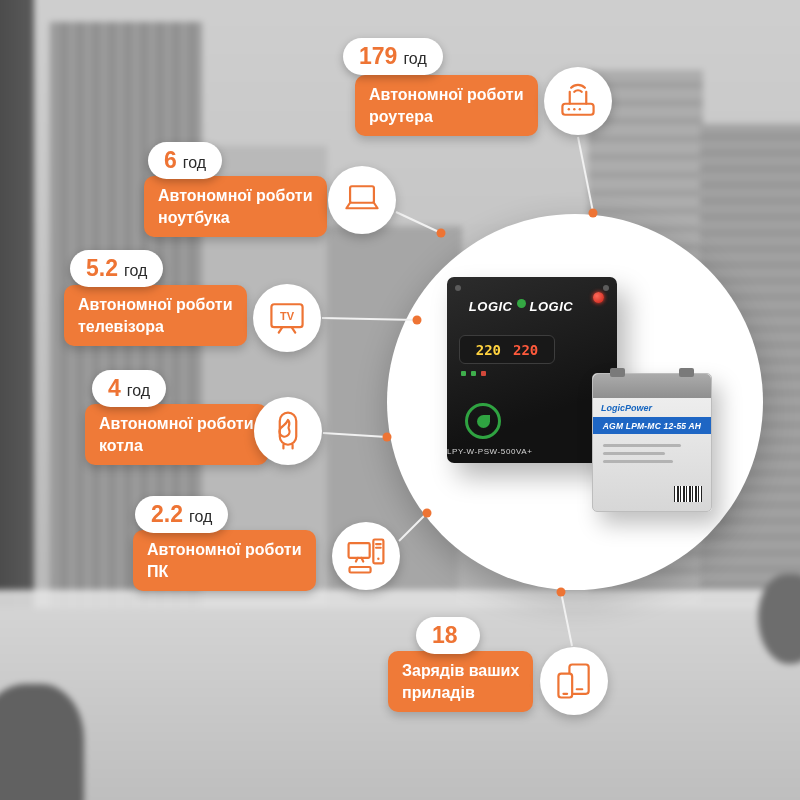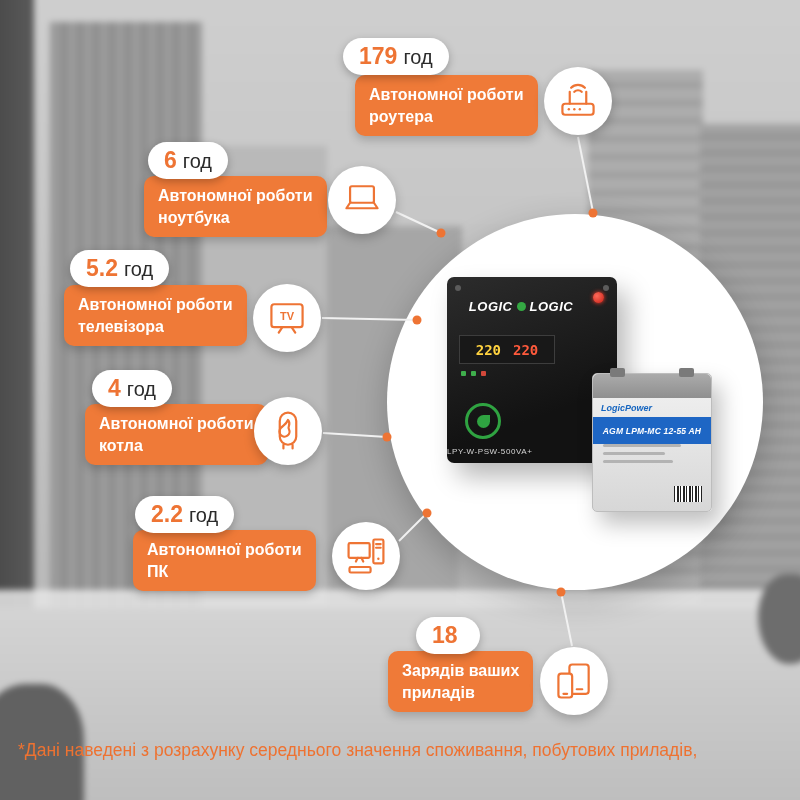--- a/index.html
+++ b/index.html
@@ -30,60 +30,60 @@
 
   
   .product-circle{position:absolute;left:387px;top:214px;width:376px;height:376px;background:#fff;
     border-radius:50%;z-index:2;box-shadow:0 10px 32px rgba(0,0,0,.22)}
 
   .ups{position:absolute;left:447px;top:277px;width:170px;height:186px;z-index:2;
     background:linear-gradient(160deg,#2c2c2c,#121212 70%);border-radius:7px;
     box-shadow:10px 14px 26px rgba(0,0,0,.28)}
   .ups .screw{position:absolute;top:8px;width:6px;height:6px;border-radius:50%;background:#5c5c5c}
   .ups .screw.l{left:8px}.ups .screw.r{right:8px}
-  .ups-logo{position:absolute;top:22px;left:0;right:22px;display:flex;justify-content:center;align-items:center;gap:4px;
+  .ups-logo{position:absolute;top:22px;left:0;right:22px;display:flex;justify-content:center;gap:4px;
     color:#fff;font-weight:bold;font-style:italic;font-size:13px;letter-spacing:.5px}
   .ups-logo .dot{width:9px;height:9px;border-radius:50%;background:#34a843}
   .power-btn{position:absolute;top:15px;right:13px;width:11px;height:11px;border-radius:50%;
     background:radial-gradient(circle at 35% 35%,#ff6a5a,#c81f14);box-shadow:0 0 4px #ff3b2d}
   .lcd{position:absolute;left:12px;top:58px;width:96px;height:29px;background:#181818;border:1px solid #3d3d3d;
-    border-radius:0;display:flex;align-items:center;justify-content:center;gap:12px;
+    border-radius:6px;display:flex;align-items:center;justify-content:center;gap:12px;
     font-family:"DejaVu Sans Mono",monospace;font-weight:bold;font-size:14px}
   .lcd .dl{color:#ffd23f}.lcd .dr{color:#ff5a3c}
   .leds{position:absolute;left:14px;top:94px;display:flex;gap:5px}
   .leds span{width:5px;height:5px;border-radius:1px;background:#3fae4c}
   .leds span:last-child{background:#d2483a}
   .emblem{position:absolute;left:18px;top:126px;width:36px;height:36px;border:3px solid #2fa341;border-radius:50%;
     display:flex;align-items:center;justify-content:center}
   .emblem i{display:block;width:13px;height:13px;background:#2fa341;border-radius:50% 0 50% 50%}
   .ups-model{position:absolute;bottom:7px;left:0;right:0;text-align:left;color:#d4d4d4;font-size:8px;letter-spacing:.6px}
 
   .battery{position:absolute;left:592px;top:373px;width:120px;height:139px;z-index:2;
     background:linear-gradient(180deg,#f2f2f2,#d7d7d7);border:1px solid #bdbdbd;border-radius:5px;
     box-shadow:8px 12px 22px rgba(0,0,0,.25)}
   .bat-top{position:absolute;left:0;top:0;right:0;height:24px;border-radius:5px 5px 0 0;
     background:linear-gradient(180deg,#ababab,#8f8f8f)}
   .bat-term{position:absolute;top:-6px;width:15px;height:9px;background:#7a7a7a;border-radius:2px}
   .bat-term.l{left:17px}.bat-term.r{right:17px}
   .bat-brand{position:absolute;top:29px;left:8px;color:#1565c0;font-size:9px;font-weight:bold;font-style:italic}
-  .bat-band{position:absolute;top:43px;left:0;right:0;height:27px;background:#1e66c4;color:#fff;
+  .bat-band{position:absolute;top:43px;left:0;right:0;height:17px;background:#1e66c4;color:#fff;
     display:flex;align-items:center;justify-content:center;font-size:8.5px;font-weight:bold;font-style:italic;letter-spacing:.2px}
   .bat-lines span{position:absolute;left:10px;height:3px;background:#b3b3b3;border-radius:2px}
   .bat-lines span:nth-child(1){top:70px;width:78px}
   .bat-lines span:nth-child(2){top:78px;width:62px}
   .bat-lines span:nth-child(3){top:86px;width:70px}
   .barcode{position:absolute;right:9px;bottom:9px;width:28px;height:16px;
     background:repeating-linear-gradient(90deg,#222 0 1px,#fff 1px 3px,#222 3px 5px,#fff 5px 6px)}
 
   
   .pill{position:absolute;z-index:5;background:#fff;border-radius:20px;height:37px;
     display:flex;align-items:baseline;gap:6px;padding:7px 16px 0 16px;
     box-shadow:0 3px 9px rgba(0,0,0,.25)}
   .pill .v{color:#ee7434;font-weight:bold;font-size:23px;line-height:1}
-  .pill .u{color:#2b2b2b;font-size:20px;line-height:1}
+  .pill .u{color:#2b2b2b;font-size:16px;line-height:1}
   .badge{position:absolute;z-index:4;background:#ef7a38;color:#fff;border-radius:10px;
     padding:9px 14px;font-size:16px;font-weight:bold;line-height:1.35;white-space:pre-line;
     box-shadow:0 4px 10px rgba(0,0,0,.2)}
   .icon-circle{position:absolute;z-index:5;width:68px;height:68px;background:#fff;border-radius:50%;
     display:flex;align-items:center;justify-content:center;box-shadow:0 4px 11px rgba(0,0,0,.22)}
   .icon-circle svg{width:44px;height:44px;fill:none;stroke:#ee7434;stroke-width:2.4;
     stroke-linecap:round;stroke-linejoin:round}
 
   
   .pill-router{left:343px;top:38px}   .badge-router{left:355px;top:75px}   .ic-router{left:544px;top:67px}
@@ -255,14 +255,13 @@
 <div class="icon-circle ic-gadgets">
   <svg viewBox="0 0 48 48">
     <rect x="19" y="6" width="21" height="32" rx="3"></rect>
     <path d="M27 33h6"></path>
     <rect x="7" y="16" width="15" height="26" rx="3" fill="#fff"></rect>
     <path d="M12.5 38h4"></path>
   </svg>
 </div>
 
 <div class="footnote">
-  <div>*Дані наведені з розрахунку середнього значення споживання, побутових приладів,</div>
 </div>
 
 </body></html>

